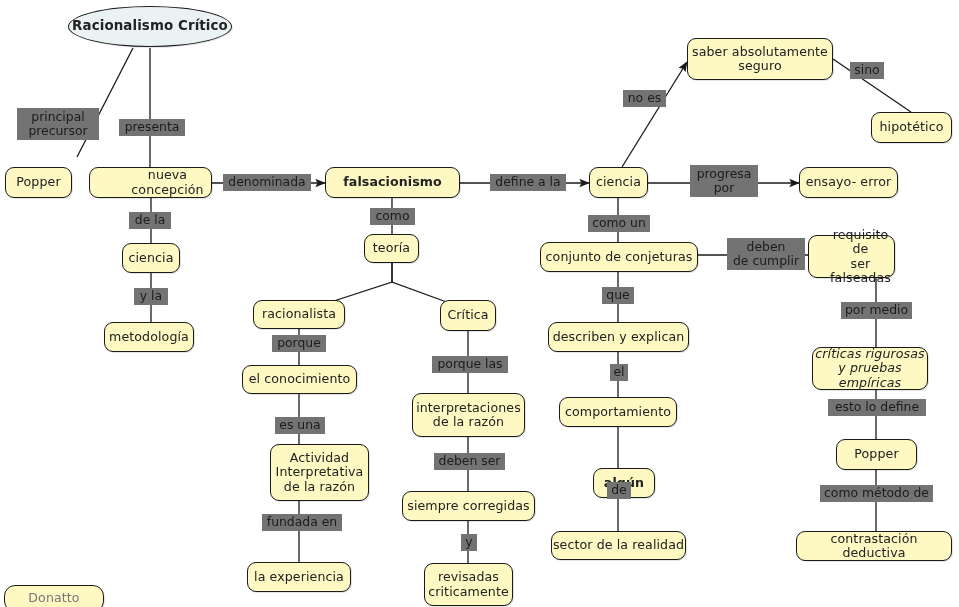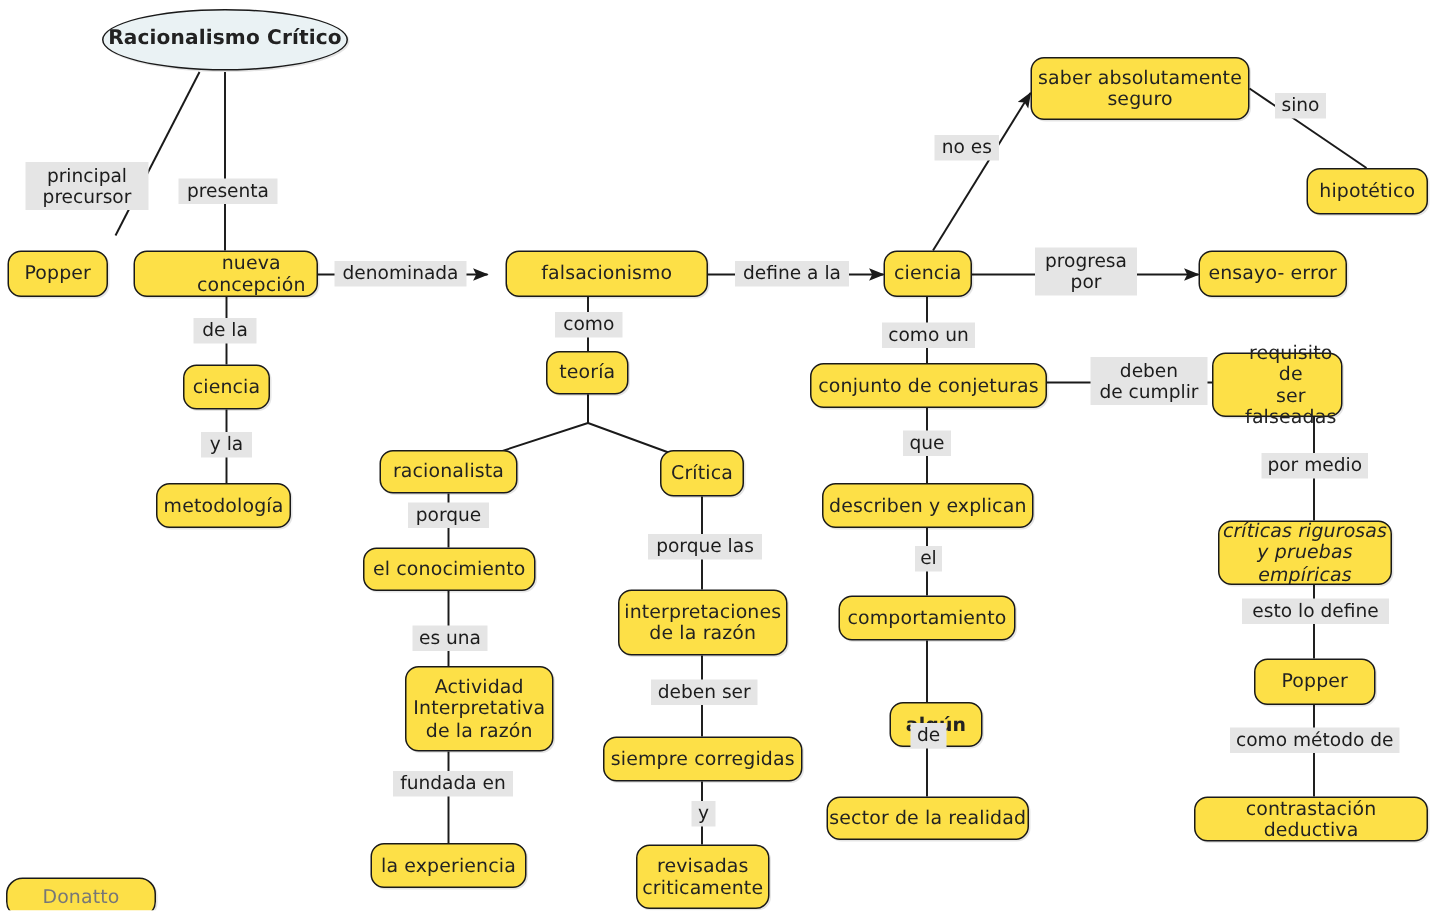--- a/index.html
+++ b/index.html
@@ -20,21 +20,21 @@
     position: absolute;
     left: 0;
     top: 0;
     width: 959px;
     height: 607px;
     pointer-events: none;
   }
   .node {
     position: absolute;
     box-sizing: border-box;
-    background: #fde047;
+    background: #fef9c3;
     border: 1.4px solid #1a1a1a;
     border-radius: 9px;
     display: flex;
     align-items: center;
     justify-content: center;
     text-align: center;
     color: #222222;
     font-size: 12.6px;
     line-height: 14.4px;
     white-space: pre-line;
@@ -57,21 +57,21 @@
     margin-top: 32px;
   }
   .link-label {
     position: absolute;
     box-sizing: border-box;
     color: #1c1c1c;
     font-size: 12.4px;
     line-height: 14.2px;
     text-align: center;
     white-space: pre-line;
-    background: #e5e5e5;
+    background: #737373;
     padding: 0 2px;
     z-index: 4;
     display: flex;
     align-items: center;
     justify-content: center;
   }
 </style>
 </head>
 <body>
 
@@ -111,21 +111,21 @@
         <path d="M 876 390 L 876 439" fill="none" stroke="#1a1a1a" stroke-width="1.3"></path>
         <path d="M 876 470 L 876 531" fill="none" stroke="#1a1a1a" stroke-width="1.3"></path>
       </g>
   </svg>
   <div id="node-group">
       <div class="node root" style="left: 68px; top: 6px; width: 164px; height: 41px;">Racionalismo Crítico</div>
       <div class="node" style="left: 5px; top: 167px; width: 67px; height: 31px;">Popper</div>
       <div class="node" style="left: 89px; top: 167px; width: 123px; height: 31px; padding-left: 34px;">nueva concepción</div>
       <div class="node" style="left: 122px; top: 243px; width: 58px; height: 30px;">ciencia</div>
       <div class="node" style="left: 104px; top: 322px; width: 90px; height: 30px;">metodología</div>
-      <div class="node" style="left: 337px; top: 167px; width: 135px; height: 31px;">falsacionismo</div>
+      <div class="node" style="left: 325px; top: 167px; width: 135px; height: 31px; font-weight: bold;">falsacionismo</div>
       <div class="node" style="left: 364px; top: 234px; width: 55px; height: 29px;">teoría</div>
       <div class="node" style="left: 253px; top: 300px; width: 92px; height: 29px;">racionalista</div>
       <div class="node" style="left: 440px; top: 300px; width: 56px; height: 31px;">Crítica</div>
       <div class="node" style="left: 242px; top: 365px; width: 115px; height: 29px;">el conocimiento</div>
       <div class="node" style="left: 250px; top: 444px; width: 99px; height: 57px; margin-left: 20px;">Actividad
 Interpretativa
 de la razón</div>
       <div class="node" style="left: 247px; top: 562px; width: 104px; height: 30px;">la experiencia</div>
       <div class="node" style="left: 412px; top: 393px; width: 113px; height: 44px;">interpretaciones
 de la razón</div>

